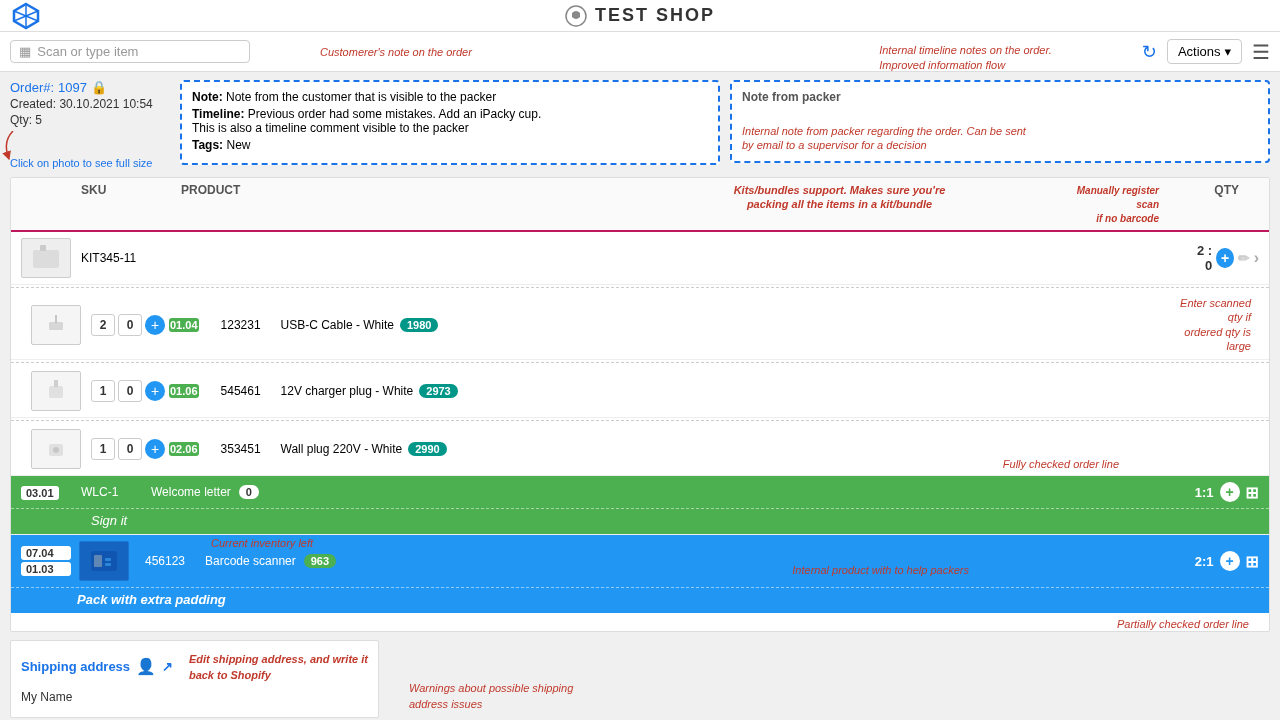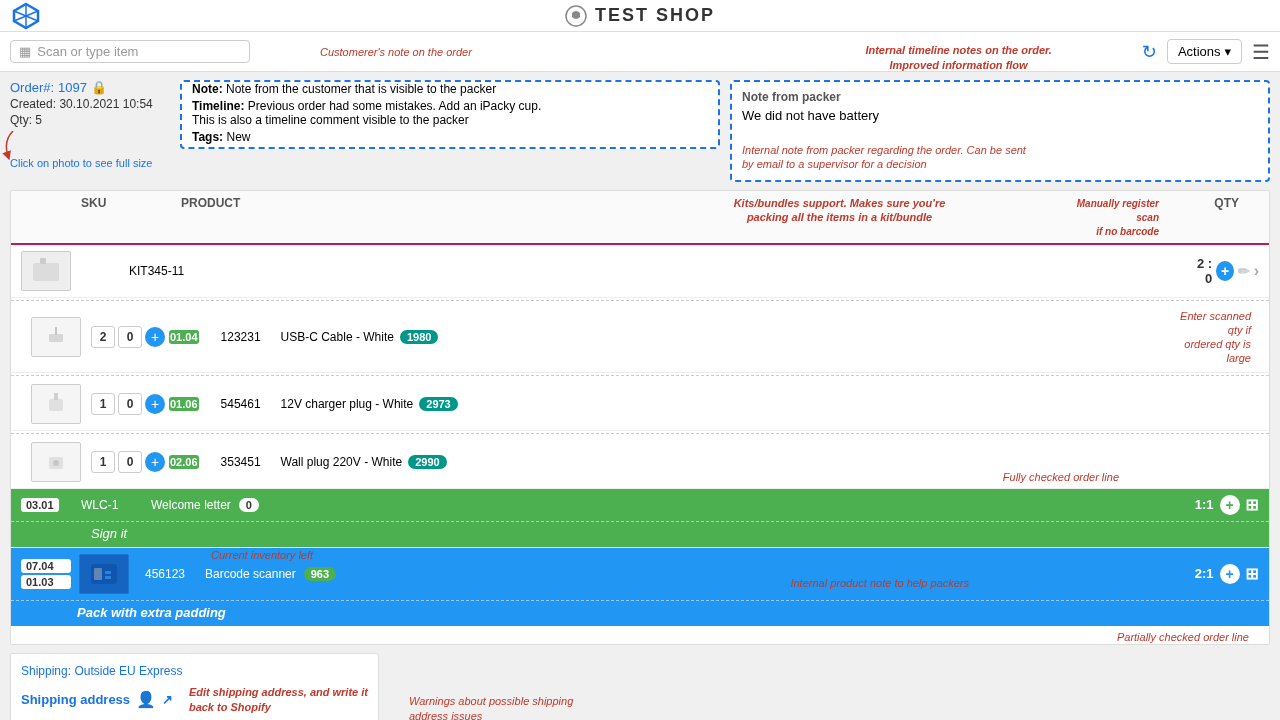--- a/index.html
+++ b/index.html
@@ -22,37 +22,37 @@
 
     
     .order-info { display: flex; gap: 10px; margin-bottom: 8px; align-items: flex-start; }
     .order-meta { min-width: 160px; }
     .order-meta .order-num { color: #1a73e8; font-size: 13px; display: flex; align-items: flex-start; gap: 4px; }
     .order-meta .order-created { font-size: 12px; color: #333; margin-top: 2px; }
     .order-meta .order-qty { font-size: 12px; color: #333; margin-top: 2px; }
     .order-meta .click-photo { color: #1a73e8; font-size: 11px; margin-top: 10px; cursor: pointer; }
 
     
-    .notes-customer { flex: 1; border: 2px dashed #1a73e8; border-radius: 4px; padding: 0 10px; background: #fff; font-size: 12px; }
+    .notes-customer { flex: 1; border: 2px dashed #1a73e8; border-radius: 4px; padding: 8px 10px; background: #fff; font-size: 12px; }
     .notes-customer .note-row { margin-bottom: 3px; }
     .notes-customer .note-label { font-weight: bold; }
     .notes-packer { flex: 1; border: 2px dashed #1a73e8; border-radius: 4px; padding: 8px 10px; background: #fff; font-size: 12px; }
     .notes-packer .note-title { color: #555; font-weight: bold; margin-bottom: 4px; }
 
     
     .product-table { background: #fff; border: 1px solid #ddd; border-radius: 2px; margin-bottom: 8px; }
     .product-table-header { display: flex; padding: 5px 10px; border-bottom: 2px solid #be185d; font-weight: bold; font-size: 12px; color: #555; background: #fafafa; }
     .col-img { width: 60px; }
     .col-sku { width: 100px; }
     .col-product { flex: 1; }
     .col-qty { width: 80px; text-align: right; padding-right: 20px; }
 
     
     .product-row { display: flex; align-items: center; padding: 6px 10px; border-bottom: 1px solid #eee; }
-    .product-row.kit-header { background: #fff; gap: 48px; }
+    .product-row.kit-header { background: #fff; }
     .product-row.sub-item { background: #fff; padding-left: 20px; }
     .product-row.green-row { background: #4caf50; color: #fff; }
 
     .prod-img { width: 50px; height: 40px; background: #eee; border: 1px solid #ccc; display: flex; align-items: center; justify-content: center; margin-right: 10px; border-radius: 2px; }
     .prod-img svg { opacity: 0.5; }
 
     .prod-sku { width: 90px; font-size: 12px; }
     .prod-name { flex: 1; font-size: 12px; display: flex; align-items: center; gap: 6px; }
 
     .badge { border-radius: 10px; padding: 1px 7px; font-size: 11px; color: #fff; font-weight: bold; }
@@ -107,21 +107,21 @@
 <div class="topbar">
   <div class="topbar-scan">
     <span>▦</span>
     <span style="color:#999">Scan or type item</span>
   </div>
 
   <div style="flex:1; display:flex; justify-content:center; position:relative;">
     <div style="position:absolute; left:60px; top:-8px; text-align:center;">
       <span class="red-arrow-label">Customerer's note on the order</span>
     </div>
-    <div style="position:absolute; right:80px; top:-10px; text-align:center;font-weight:bold;">
+    <div style="position:absolute; right:80px; top:-10px; ">
       <span class="red-arrow-label" style="white-space:pre-line">Internal timeline notes on the order.
 Improved information flow</span>
     </div>
   </div>
   <div class="topbar-refresh">↻</div>
   <div class="topbar-actions">
     <span>Actions</span>
     <span>▾</span>
   </div>
   <div class="topbar-menu">☰</div>
@@ -172,21 +172,20 @@
 This is also a timeline comment visible to the packer</span>
       </div>
       <div class="note-row">
         <span class="note-label">Tags:</span>
         <span>New</span>
       </div>
     </div>
 
     <div class="notes-packer">
       <div class="note-title">Note from packer</div>
-      <div style="font-size:13px; margin-top:4px;">We did not have battery</div>
       <div style="margin-top:20px;">
         <span class="red-arrow-label" style="white-space:pre-line">Internal note from packer regarding the order. Can be sent
 by email to a supervisor for a decision</span>
       </div>
     </div>
   </div>
 
   <div class="product-table">
 
     <div class="product-table-header">
@@ -343,38 +342,34 @@
         <div style="display:flex; align-items:center; gap:6px; color:#fff; font-size:13px; font-weight:bold;">
           2:1
           <div class="qty-add" style="background:#fff; color:#2196f3;">+</div>
           <span style="color:#fff; font-size:16px; cursor:pointer;">⊞</span>
         </div>
       </div>
       <div style="border-top:1px dashed rgba(255,255,255,0.5); padding:4px 10px 6px 66px; display:flex; align-items:center; gap:10px; position:relative;">
         <div style="font-style:italic; font-size:13px; color:#fff; font-weight:bold;">Pack with extra padding</div>
 
         <div style="position:absolute; right:300px; top:-26px;">
-          <span class="red-arrow-label">Internal product note to help packers</span>
+          <span class="red-arrow-label">Internal product with to help packers</span>
         </div>
       </div>
 
       <div style="position:absolute;"></div>
     </div>
 
     <div style="display:flex; justify-content:flex-end; padding:4px 20px 0 0;">
       <span class="red-arrow-label">Partially checked order line</span>
     </div>
   </div>
 
   <div style="display:flex; gap:10px; align-items:flex-start; position:relative;">
     <div class="shipping-section">
-      <div class="shipping-method">
-        <span>Shipping:</span>
-        <span style="color:#1a73e8;">Outside EU Express</span>
-      </div>
       <div class="shipping-address-title">
         <span>Shipping address</span>
         <span style="font-size:16px;">👤</span>
         <span style="color:#1a73e8;">↗</span>
 
         <div style="margin-left:10px;">
           <span class="red-arrow-label" style="white-space:pre-line">Edit shipping address, and write it
 back to Shopify</span>
         </div>
       </div>

